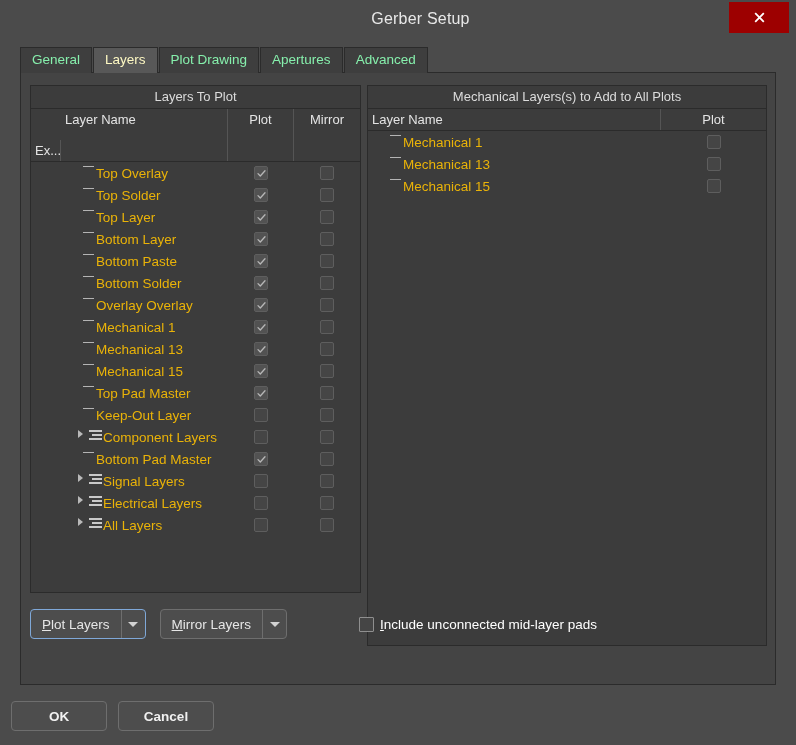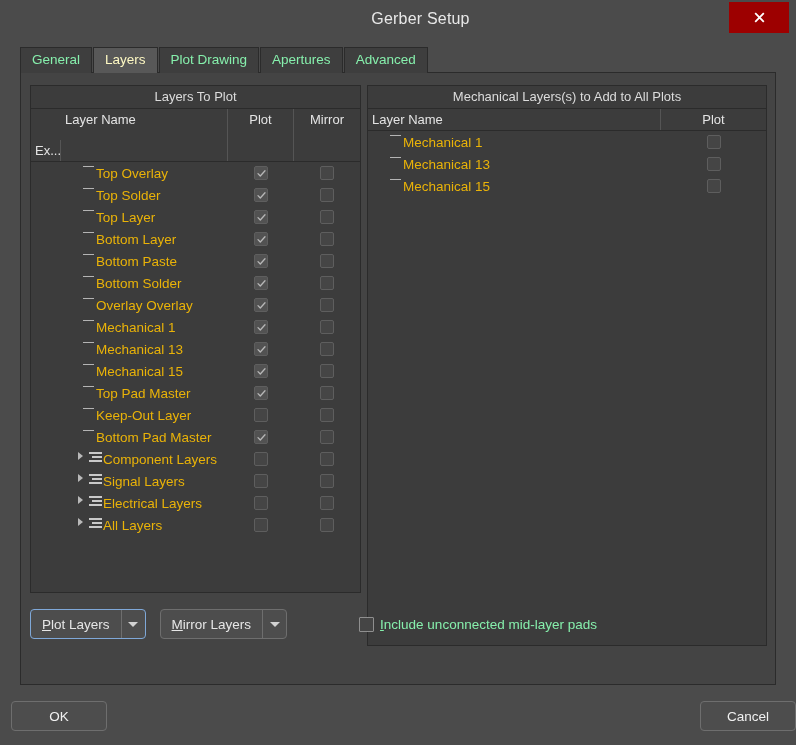--- a/index.html
+++ b/index.html
@@ -226,32 +226,33 @@
     content: "";
     border-left: 5px solid transparent;
     border-right: 5px solid transparent;
     border-top: 5px solid #d2d2d2;
   }
   .u { text-decoration: underline; }
 
   .opt {
     display: flex; align-items: center;
     margin-left: 58px;
-    color: #86efac; font-size: 13.5px;
+    color: #ffffff; font-size: 13.5px;
     cursor: pointer;
     white-space: nowrap;
   }
   .opt .cb-plain { margin-right: 6px; }
 
   
   .footer {
     position: absolute;
     left: 0; right: 0; bottom: 0;
     height: 58px;
-    display: flex; align-items: center; justify-content: space-between;
+    display: flex; align-items: center; justify-content: flex-start;
+    font-weight: bold;
   }
   .btn {
     width: 96px; height: 30px;
     background: #4d4d4d;
     border: 1px solid #6e6e6e;
     border-radius: 4px;
     color: #f0f0f0;
     font-size: 13.5px;
     display: flex; align-items: center; justify-content: center;
     margin-left: 11px;
@@ -487,47 +488,47 @@
             <div class="cell-plot">
               <span class="cb"></span>
             </div>
             <div class="cell-mirror">
               <span class="cb"></span>
             </div>
           </div>
           <div class="row">
             <div class="cell-ex"></div>
             <div class="cell-name">
-              <span class="dash"></span>
-              <span>Bottom Pad Master</span>
-            </div>
-            <div class="cell-plot">
-              <span class="cb checked">
-                <svg width="11" height="11" viewBox="0 0 11 11">
-                  <path d="M2 5.6 L4.3 8 L9 2.8" stroke="#b7b7b7" stroke-width="1.3" fill="none" stroke-linecap="round" stroke-linejoin="round"></path>
-                </svg>
-              </span>
-            </div>
-            <div class="cell-mirror">
-              <span class="cb"></span>
-            </div>
-          </div>
-          <div class="row">
-            <div class="cell-ex"></div>
-            <div class="cell-name">
               <span class="tri"></span>
               <span class="stack">
                 <i></i>
                 <i></i>
                 <i></i>
               </span>
               <span>Component Layers</span>
             </div>
             <div class="cell-plot">
               <span class="cb"></span>
+            </div>
+            <div class="cell-mirror">
+              <span class="cb"></span>
+            </div>
+          </div>
+          <div class="row">
+            <div class="cell-ex"></div>
+            <div class="cell-name">
+              <span class="dash"></span>
+              <span>Bottom Pad Master</span>
+            </div>
+            <div class="cell-plot">
+              <span class="cb checked">
+                <svg width="11" height="11" viewBox="0 0 11 11">
+                  <path d="M2 5.6 L4.3 8 L9 2.8" stroke="#b7b7b7" stroke-width="1.3" fill="none" stroke-linecap="round" stroke-linejoin="round"></path>
+                </svg>
+              </span>
             </div>
             <div class="cell-mirror">
               <span class="cb"></span>
             </div>
           </div>
           <div class="row">
             <div class="cell-ex"></div>
             <div class="cell-name">
               <span class="tri"></span>
               <span class="stack">

